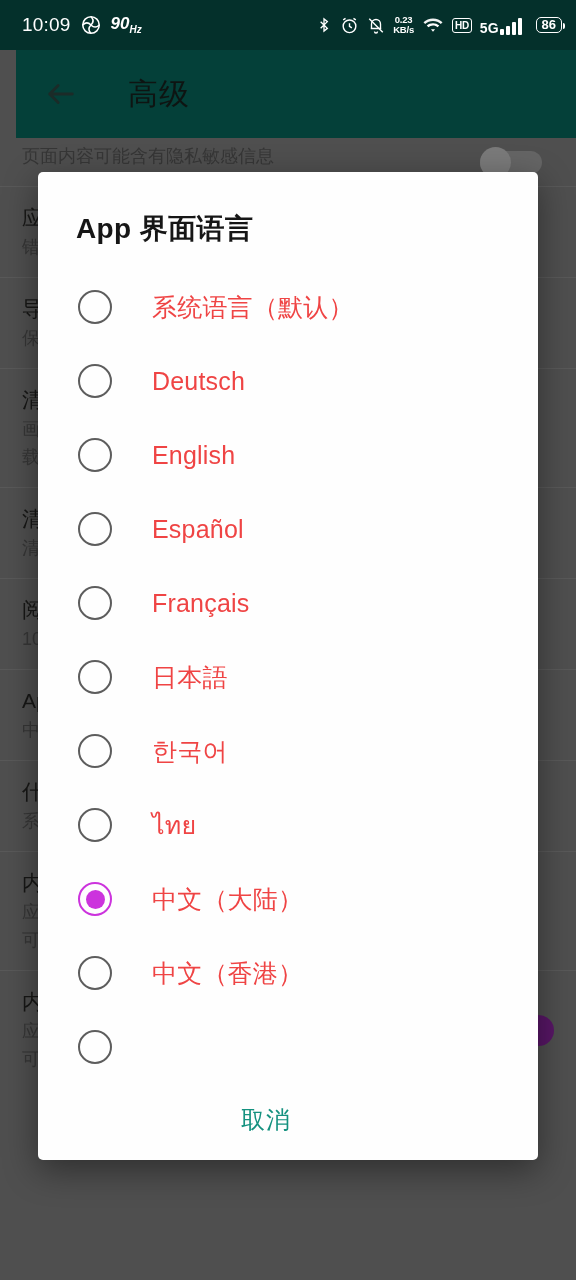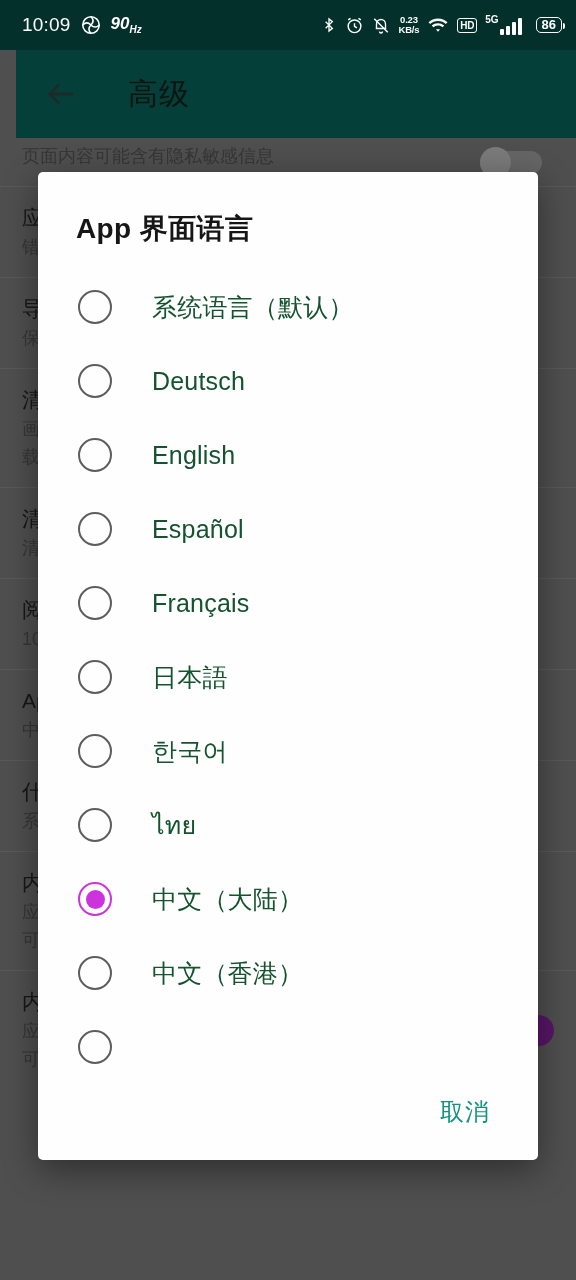--- a/index.html
+++ b/index.html
@@ -27,21 +27,21 @@
   .ic { display:block; }
   .sb-rate { font-size:9.5px; line-height:10px; text-align:center; font-weight:700; letter-spacing:-.2px; }
   .hz { font-size:17px; font-style:italic; font-weight:700; }
   .hz sub { font-size:10px; font-style:italic; }
   .hdbox {
     border:1.6px solid #fff; border-radius:3px;
     font-size:10px; font-weight:700; line-height:11px;
     padding:1px 2px; letter-spacing:-.3px;
   }
   .fiveg { display:flex; align-items:flex-start; }
-  .fiveg .g { font-size:10px; font-weight:700; line-height:10px; }
+  .fiveg .g { font-size:14px; font-weight:700; line-height:10px;margin-top:8px; }
   .batt {
     border:1.6px solid #fff; border-radius:5px;
     padding:1px 5px; font-size:13px; font-weight:700; line-height:12px;
     position:relative;
   }
   .batt::after {
     content:""; position:absolute; right:-4px; top:5px;
     width:2.5px; height:6px; background:#fff; border-radius:0 2px 2px 0;
   }
 
@@ -108,25 +108,25 @@
   .radio {
     width:34px; height:34px; border-radius:50%;
     border:2.6px solid #5d5d5d; flex:none;
     display:flex; align-items:center; justify-content:center;
   }
   .radio.sel { border-color:#cc33dd; }
   .radio.sel::after {
     content:""; width:19px; height:19px; border-radius:50%; background:#cc33dd;
   }
   .opt-label {
-    font-size:25px; color:#14532d; margin-left:40px; letter-spacing:.2px;text-align:center;
+    font-size:25px; color:#ef4444; margin-left:40px; letter-spacing:.2px;text-align:center;
   }
   .dlg-actions {
-    display:flex; justify-content:flex-end;
-    padding:0 44px 24px 0;
+    display:flex; justify-content:center;
+    padding:0 44px 16px 0;
   }
   .cancel-btn {
     font-size:24px; color:#14917f; font-weight:400;
     background:none; border:none; padding:8px 4px; cursor:pointer;
     font-family:inherit; letter-spacing:1px;
   }
 </style>
 </head>
 <body>
 

